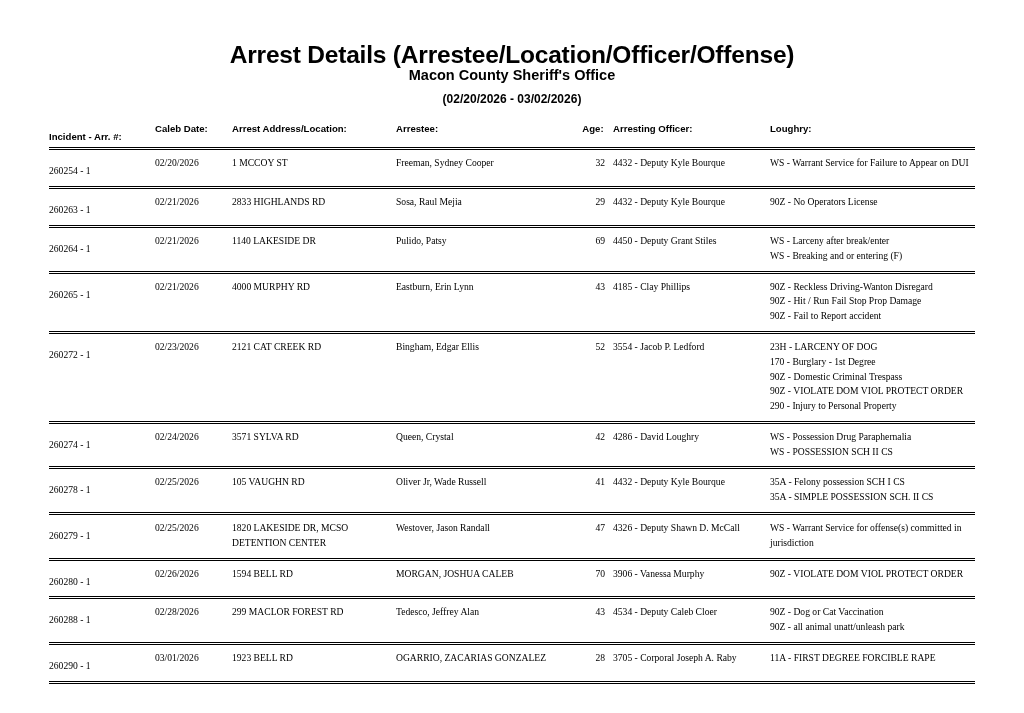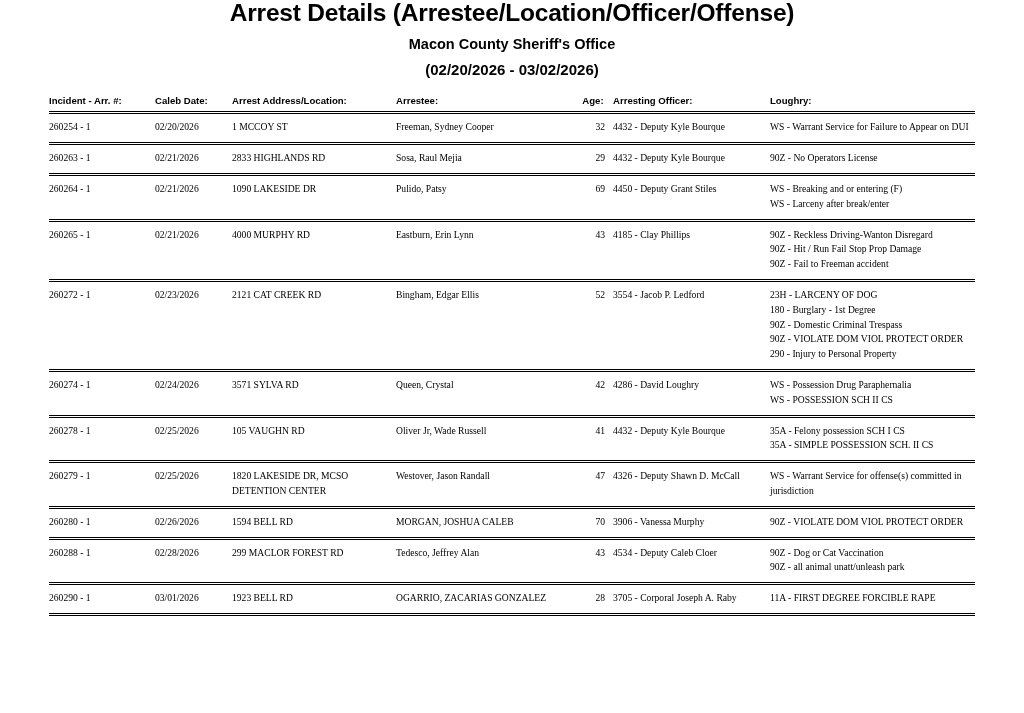--- a/index.html
+++ b/index.html
@@ -17,36 +17,36 @@
   .page {
     position: relative;
     width: 1024px;
     height: 713px;
     box-sizing: border-box;
     padding: 0 49px;
   }
 
   
   .titles {
+    padding-top: 42px;
     text-align: center;
   }
   .doc-title {
     font-size: 24.5px;
     font-weight: bold;
     letter-spacing: -0.2px;
     line-height: 1.05;
   }
   .doc-subtitle {
     font-size: 14.5px;
     font-weight: bold;
-    margin-top: 11px;
     line-height: 1.05;
   }
   .doc-daterange {
-    font-size: 15px;
+    font-size: 12px;
     font-weight: bold;
     margin-top: 10px;
     line-height: 1.05;
   }
 
   
   .table {
     margin-top: 16px;
     width: 926px;
   }
@@ -59,21 +59,21 @@
   .row.header {
     font-weight: bold;
     padding-bottom: 3px;
   }
   .row.body {
     padding-top: 6px;
     padding-bottom: 7px;
     font-family: Liberation Serif, serif;
   }
 
-  .c-incident { width: 106px; flex: 0 0 106px; }
+  .c-incident { width: 106px; flex: 0 0 106px; margin-top: 8px; }
   .c-date     { width: 77px;  flex: 0 0 77px; }
   .c-address  { width: 164px; flex: 0 0 164px; padding-right: 8px; box-sizing: border-box; }
   .c-arrestee { width: 179px; flex: 0 0 179px; padding-right: 8px; box-sizing: border-box; }
   .c-age      { width: 38px;  flex: 0 0 38px; text-align: right; padding-right: 8px; box-sizing: border-box; }
   .c-officer  { width: 157px; flex: 0 0 157px; padding-right: 6px; box-sizing: border-box; }
   .c-offense  { width: 205px; flex: 0 0 205px; }
 
   .row.header .c-age { text-align: center; padding-left: 6px; }
 
   .offense-line { display: block; }
@@ -133,54 +133,54 @@
           <div class="c-age">29</div>
           <div class="c-officer">4432 - Deputy Kyle Bourque</div>
           <div class="c-offense">
             <span class="offense-line">90Z - No Operators License</span>
           </div>
         </div>
         <div class="rule-double"></div>
         <div class="row body">
           <div class="c-incident">260264 - 1</div>
           <div class="c-date">02/21/2026</div>
-          <div class="c-address">1090 LAKESIDE DR</div>
+          <div class="c-address">1140 LAKESIDE DR</div>
           <div class="c-arrestee">Pulido, Patsy</div>
           <div class="c-age">69</div>
           <div class="c-officer">4450 - Deputy Grant Stiles</div>
           <div class="c-offense">
+            <span class="offense-line">WS - Larceny after break/enter</span>
             <span class="offense-line">WS - Breaking and or entering (F)</span>
-            <span class="offense-line">WS - Larceny after break/enter</span>
           </div>
         </div>
         <div class="rule-double"></div>
         <div class="row body">
           <div class="c-incident">260265 - 1</div>
           <div class="c-date">02/21/2026</div>
           <div class="c-address">4000 MURPHY RD</div>
           <div class="c-arrestee">Eastburn, Erin Lynn</div>
           <div class="c-age">43</div>
           <div class="c-officer">4185 - Clay Phillips</div>
           <div class="c-offense">
             <span class="offense-line">90Z - Reckless Driving-Wanton Disregard</span>
             <span class="offense-line">90Z - Hit / Run Fail Stop Prop Damage</span>
-            <span class="offense-line">90Z - Fail to Freeman accident</span>
+            <span class="offense-line">90Z - Fail to Report accident</span>
           </div>
         </div>
         <div class="rule-double"></div>
         <div class="row body">
           <div class="c-incident">260272 - 1</div>
           <div class="c-date">02/23/2026</div>
           <div class="c-address">2121 CAT CREEK RD</div>
           <div class="c-arrestee">Bingham, Edgar Ellis</div>
           <div class="c-age">52</div>
           <div class="c-officer">3554 - Jacob P. Ledford</div>
           <div class="c-offense">
             <span class="offense-line">23H - LARCENY OF DOG</span>
-            <span class="offense-line">180 - Burglary - 1st Degree</span>
+            <span class="offense-line">170 - Burglary - 1st Degree</span>
             <span class="offense-line">90Z - Domestic Criminal Trespass</span>
             <span class="offense-line">90Z - VIOLATE DOM VIOL PROTECT ORDER</span>
             <span class="offense-line">290 - Injury to Personal Property</span>
           </div>
         </div>
         <div class="rule-double"></div>
         <div class="row body">
           <div class="c-incident">260274 - 1</div>
           <div class="c-date">02/24/2026</div>
           <div class="c-address">3571 SYLVA RD</div>

